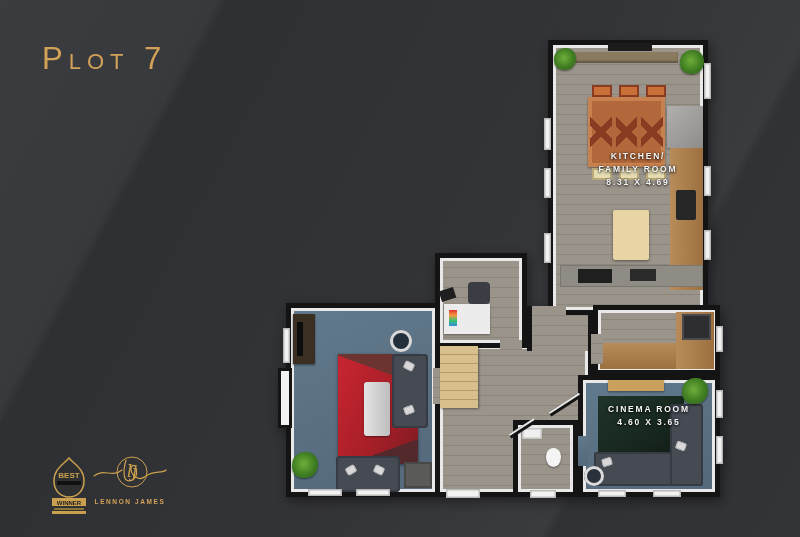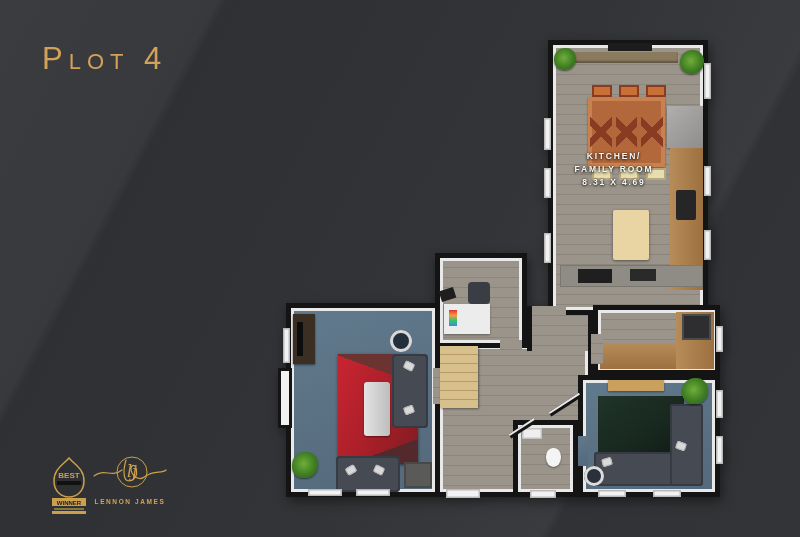--- a/index.html
+++ b/index.html
@@ -52,21 +52,21 @@
   .diag{position:absolute; height:5px; background:var(--wall);
         border-top:2px solid var(--trim); transform-origin:left center; z-index:28;}
   
   .lj-name{position:absolute; color:var(--gold); font-size:6.5px; font-weight:bold;
     letter-spacing:1.6px; text-transform:uppercase; text-align:center;}
 </style>
 </head>
 <body>
 
 <div class="title">
-  <div>Plot 4</div>
+  <div>Plot 7</div>
 </div>
 
 <div class="plan">
 
   <div class="room floor-wood-v" style="left:157px;top:303px;width:158px;height:156px;"></div>
   <div class="floor-wood-v abs" style="left:249px;top:268px;width:66px;height:45px;border-left:5px solid var(--wall);border-right:5px solid var(--wall);"></div>
 
   <div class="furn" style="left:162px;top:308px;width:38px;height:62px;z-index:26;
               background:repeating-linear-gradient(180deg,var(--stairs) 0 8px,#b89a66 8px 9px);
               box-shadow:1px 1px 2px rgba(0,0,0,.4);"></div>
@@ -172,26 +172,28 @@
   <div class="window" style="left:438px;top:352px;width:7px;height:28px;"></div>
   <div class="window" style="left:438px;top:398px;width:7px;height:28px;"></div>
   <div class="window" style="left:5px;top:290px;width:7px;height:35px;"></div>
   <div class="window" style="left:30px;top:451px;width:34px;height:7px;"></div>
   <div class="window" style="left:78px;top:451px;width:34px;height:7px;"></div>
   <div class="window" style="left:320px;top:452px;width:28px;height:7px;"></div>
   <div class="window" style="left:375px;top:452px;width:28px;height:7px;"></div>
   <div class="window" style="left:168px;top:451px;width:34px;height:9px;"></div>
   <div class="window" style="left:252px;top:452px;width:26px;height:8px;"></div>
 
-  <div class="label" style="left:256px;top:112px;width:160px;">
+  <div class="label" style="left:280px;top:112px;width:160px;">
     <div>Kitchen/</div>
     <div>Family Room</div>
     <div>8.31 x 4.69</div>
   </div>
   <div class="label" style="left:300px;top:365px;width:142px;">
+    <div>Cinema Room</div>
+    <div>4.60 x 3.65</div>
   </div>
 </div>
 
 <svg class="abs" style="left:48px;top:456px;" width="42" height="58" viewBox="0 0 42 58">
   <path d="M21 2 C15 9 6 13 6 25 C6 35 13 41 21 41 C29 41 36 35 36 25 C36 13 27 9 21 2 Z" fill="#2e2f31" stroke="#caa04e" stroke-width="1.5"></path>
   <text x="21" y="22" text-anchor="middle" fill="#caa04e" font-size="8" font-weight="bold" font-family="Liberation Sans, sans-serif">BEST</text>
   <rect x="9" y="25" width="24" height="4" fill="#111"></rect>
   <rect x="4" y="42" width="34" height="8" fill="#caa04e"></rect>
   <text x="21" y="48.5" text-anchor="middle" fill="#1c1c1c" font-size="6" font-weight="bold" font-family="Liberation Sans, sans-serif">WINNER</text>
   <rect x="6" y="52" width="30" height="2" fill="#8c7336"></rect>

